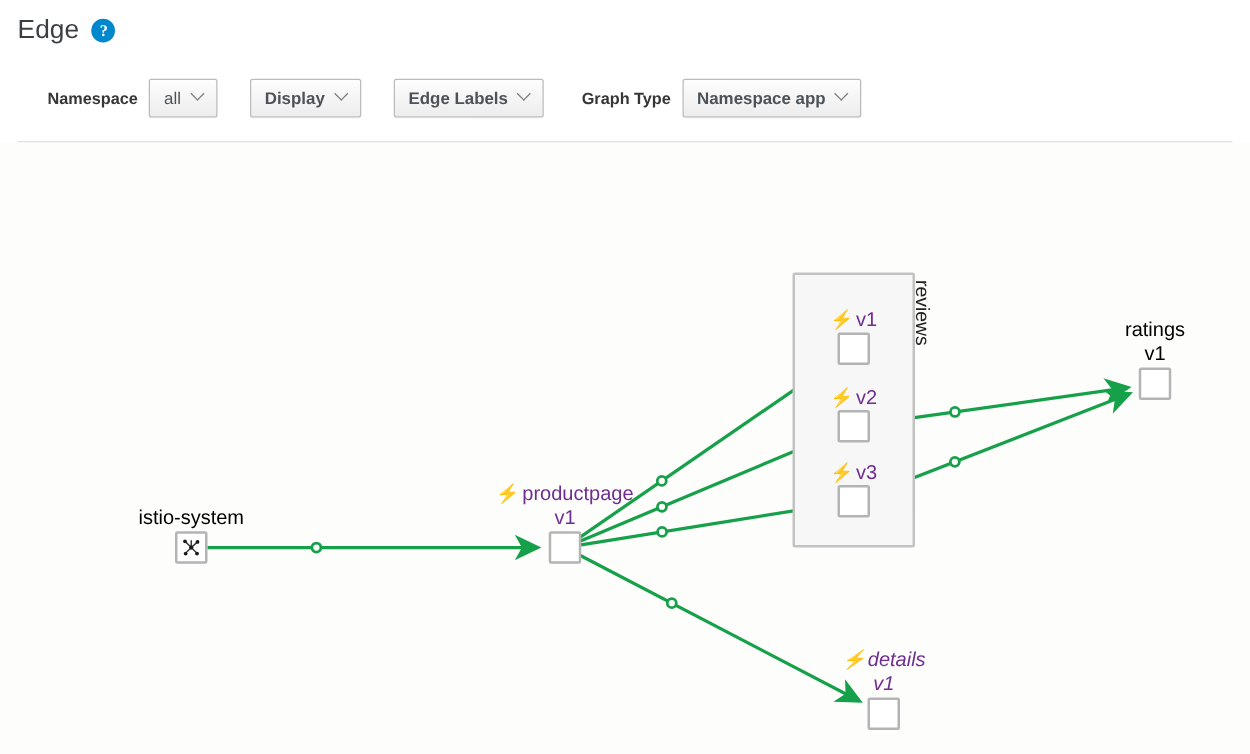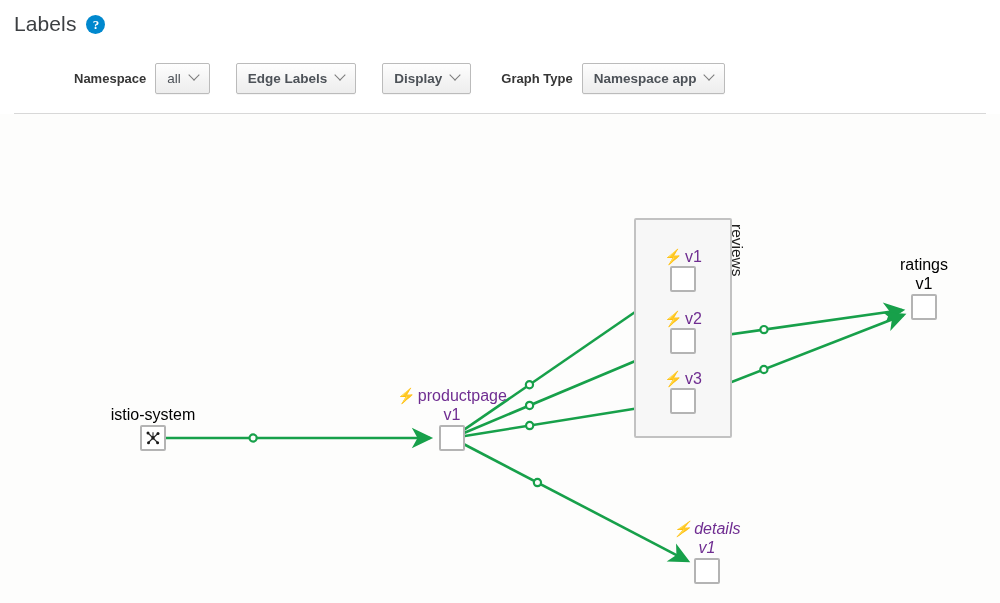--- a/index.html
+++ b/index.html
@@ -41,21 +41,20 @@
     position: absolute;
     left: 38px; top: 62px;
     display: flex; align-items: center;
     height: 32px;
   }
   .toolbar-label {
     font-size: 13px;
     font-weight: bold;
     color: #363636;
     white-space: nowrap;
-    margin-left: 36px;
   }
   .dropdown {
     display: inline-flex;
     align-items: center;
     gap: 9px;
     height: 31px;
     padding: 0 11px;
     margin-left: 9px;
     background: linear-gradient(to bottom, #fefefe 0%, #f4f4f4 55%, #ededed 100%);
     border: 1px solid #bbbbbb;
@@ -139,39 +138,39 @@
     position: absolute;
     width: 26px; height: 26px;
     display: flex; align-items: center; justify-content: center;
     pointer-events: none;
   }
 </style>
 </head>
 <body>
 
 <div id="page-header">
-  <div id="page-title">Labels</div>
+  <div id="page-title">Edge</div>
   <div class="help-icon">?</div>
 </div>
 
 <div id="toolbar">
   <span class="toolbar-label">Namespace</span>
 
   <div class="dropdown plain">
     <span>all</span>
     <span class="caret"></span>
   </div>
 
   <div class="dropdown gap-lg">
+    <span>Display</span>
+    <span class="caret"></span>
+  </div>
+
+  <div class="dropdown gap-lg">
     <span>Edge Labels</span>
-    <span class="caret"></span>
-  </div>
-
-  <div class="dropdown gap-lg">
-    <span>Display</span>
     <span class="caret"></span>
   </div>
 
   <span class="toolbar-label gap-xl">Graph Type</span>
 
   <div class="dropdown">
     <span>Namespace app</span>
     <span class="caret"></span>
   </div>
 </div>

